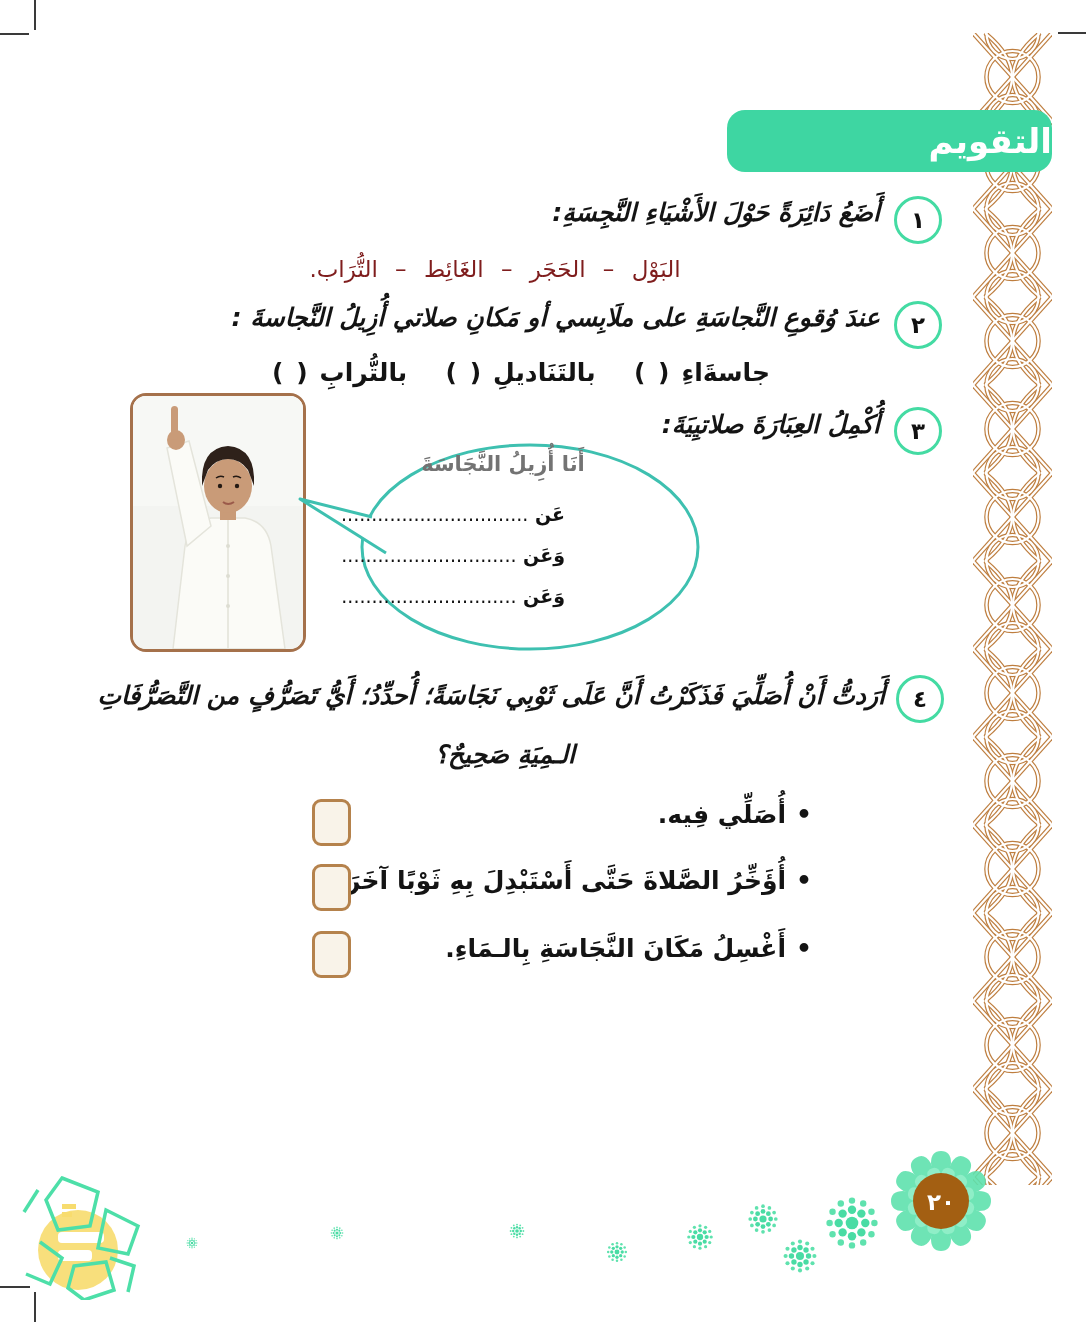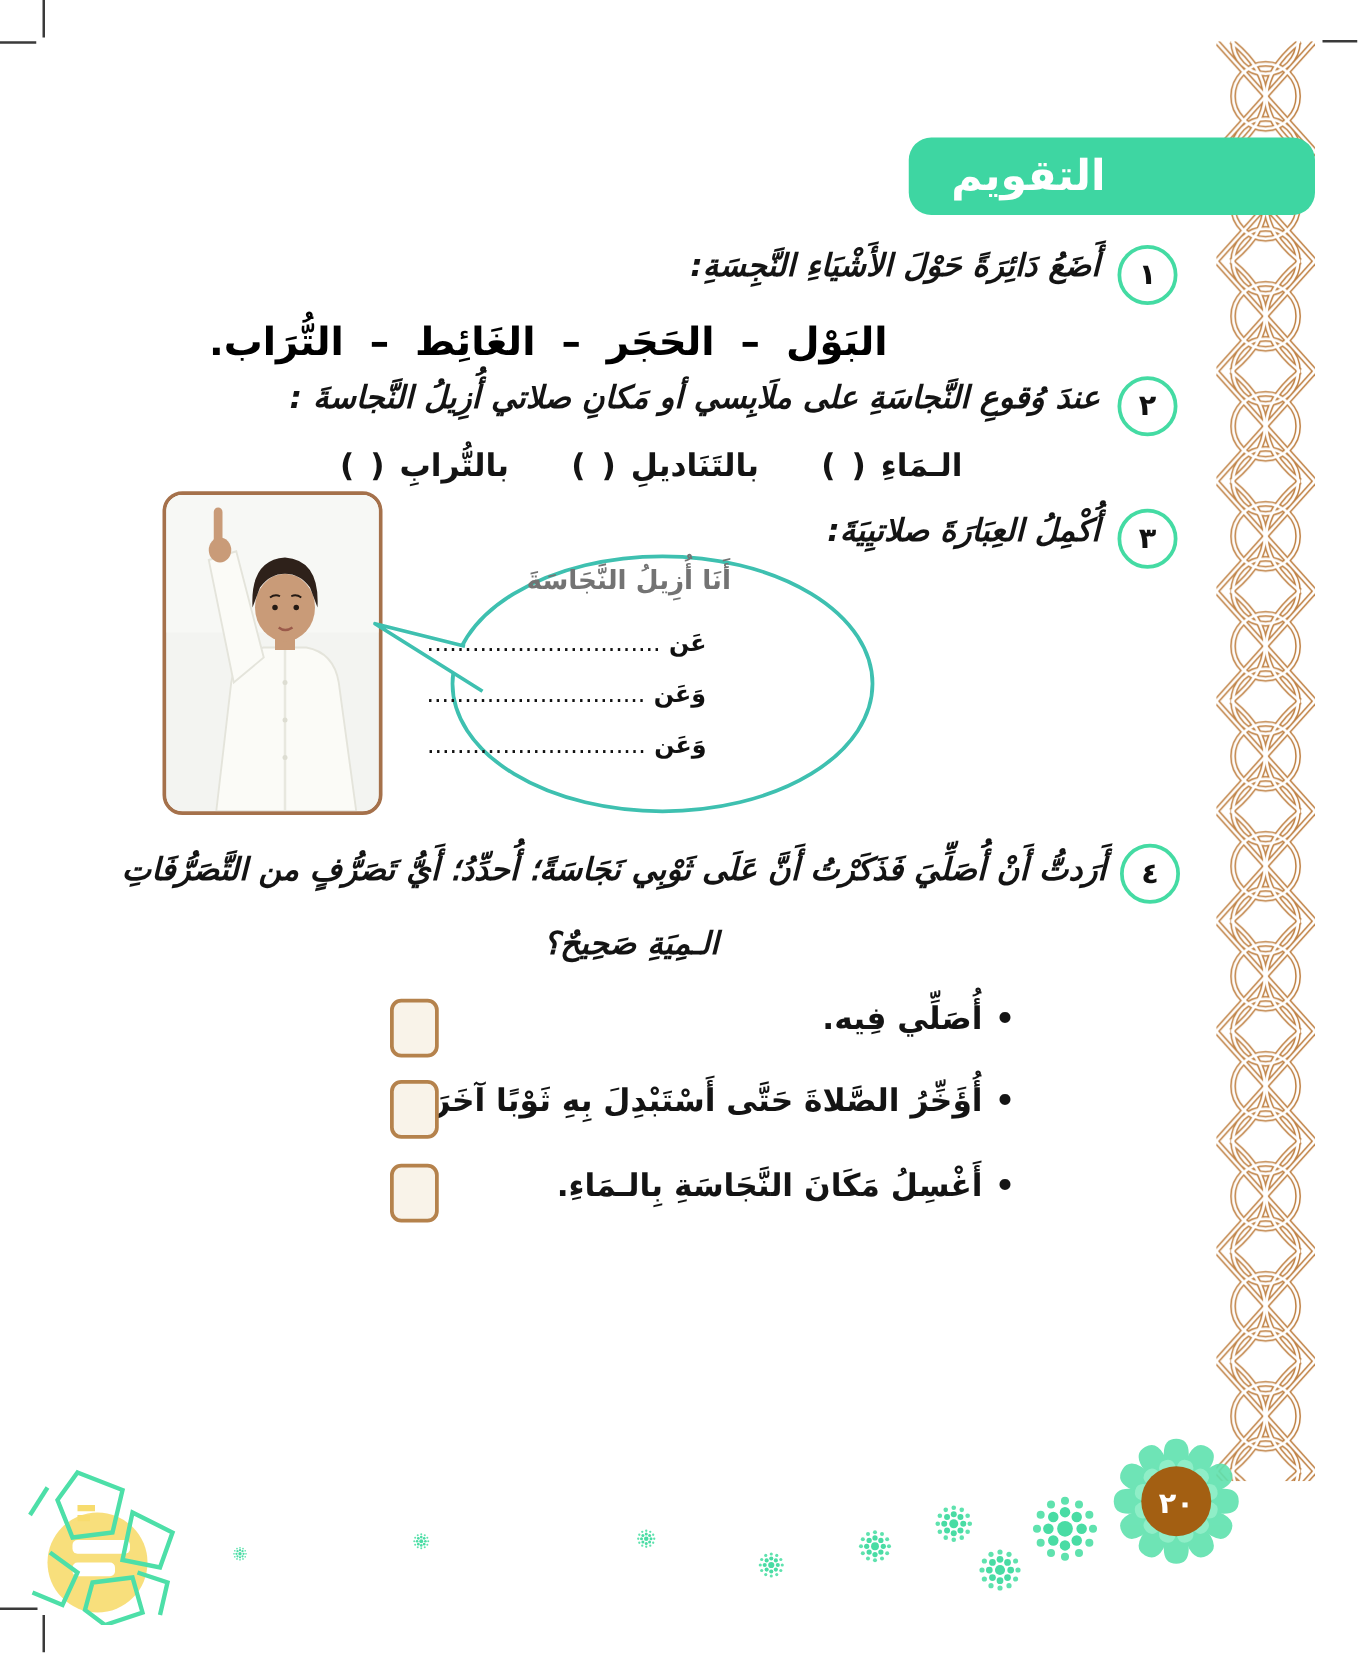--- a/index.html
+++ b/index.html
@@ -10,42 +10,42 @@
   }
   .abs{position:absolute;}
 
   
   .cropmark{background:#3a3a3a;position:absolute;}
 
   
   .badge{
     left:727px;top:110px;width:325px;height:62px;
     background:#3ed6a2;border-radius:18px;
-    display:flex;align-items:center;justify-content:flex-start;
+    display:flex;align-items:center;justify-content:flex-end;
     padding-left:0;z-index:5;
   }
   .badge-label{
     color:#ffffff;font-size:34px;font-weight:bold;
     margin-left:34px;direction:rtl;
   }
 
   
   .qcircle{
     width:42px;height:42px;border:3px solid #44dba3;border-radius:50%;
     display:flex;align-items:center;justify-content:center;
     background:#fff;z-index:4;
   }
   .qcircle span{font-size:23px;font-weight:bold;color:#111;}
 
   .qtext{
     font-size:25px;font-weight:bold;color:#141414;
     direction:rtl;white-space:nowrap;z-index:3;font-style:italic;
   }
   .green-line{
-    color:#000000;font-size:31px;font-weight:bold;
+    color:#7f1d1d;font-size:23px;font-weight:normal;
     direction:rtl;white-space:nowrap;text-align:center;
     word-spacing:10px;
   }
   .choices-row{
     display:flex;direction:rtl;justify-content:space-between;
     font-size:25px;font-weight:bold;color:#141414;
   }
   .choice{display:flex;direction:rtl;align-items:baseline;gap:10px;white-space:nowrap;}
   .choice .paren{letter-spacing:2px;}
 
@@ -152,21 +152,21 @@
 </div>
 <div class="abs qtext" style="right:206px;top:198px">أَضَعُ دَائِرَةً حَوْلَ الأَشْيَاءِ النَّجِسَةِ:</div>
 <div class="abs green-line" style="left:280px;top:256px;width:430px">البَوْل – الحَجَر – الغَائِط – التُّرَاب.</div>
 
 <div class="abs qcircle" style="left:894px;top:301px">
   <span>٢</span>
 </div>
 <div class="abs qtext" style="right:206px;top:303px">عندَ وُقوعِ النَّجاسَةِ على ملَابِسي أو مَكانِ صلاتي أُزِيلُ النَّجاسةَ :</div>
 <div class="abs choices-row" style="left:272px;top:358px;width:498px">
   <div class="choice">
-    <span>الـمَاءِ</span>
+    <span>جاسةَاءِ</span>
     <span class="paren">(  )</span>
   </div>
   <div class="choice">
     <span>بالتَنَاديلِ</span>
     <span class="paren">(  )</span>
   </div>
   <div class="choice">
     <span>بالتُّرابِ</span>
     <span class="paren">(  )</span>
   </div>

